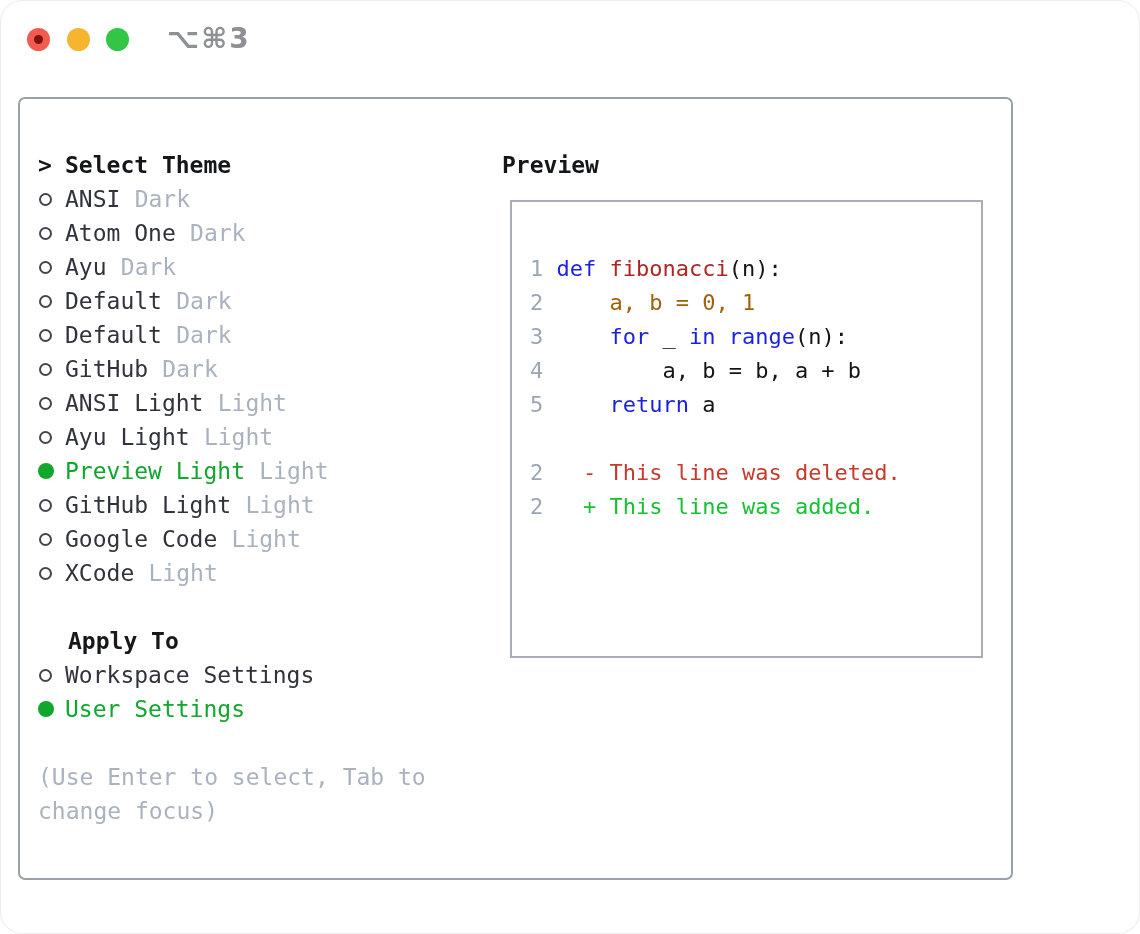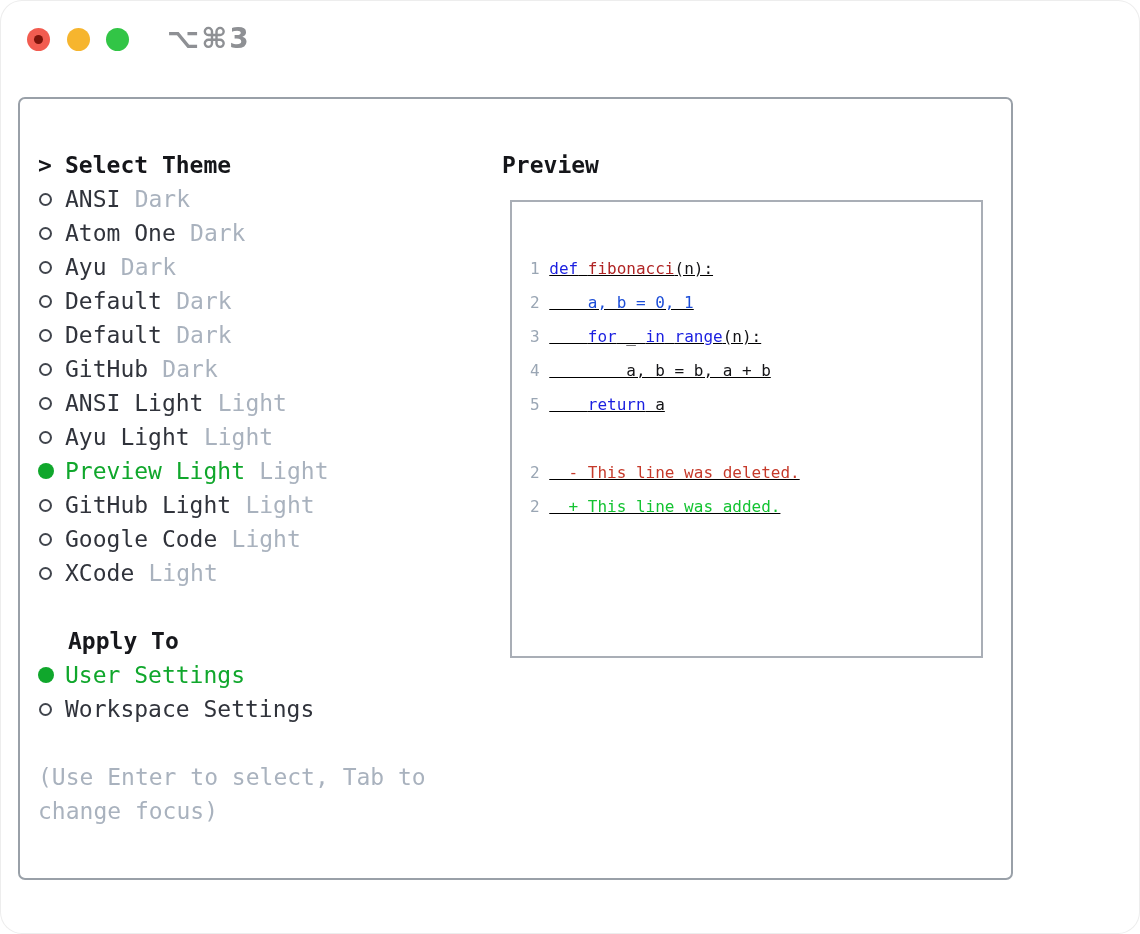--- a/index.html
+++ b/index.html
@@ -36,21 +36,21 @@
   .apply-header{height:34px;line-height:34px;margin-left:30px;font-weight:600;color:#17181c;}
   .spacer{height:34px;}
   .hint{color:#a9b2be;width:434px;line-height:34px;white-space:normal;}
 
   
   .right{position:absolute;left:490px;top:49px;}
   .preview-title{height:34px;line-height:34px;margin-left:-8px;font-weight:700;
                  font-size:23px;color:#15161a;}
   .preview-box{margin-top:18px;width:451px;height:404px;border:2px solid #a9aeb6;
                background:#ffffff;box-sizing:content-box;padding:50px 0 0 18px;
-               font-size:16px;line-height:34px;overflow:hidden;text-decoration:underline;}
+               font-size:22px;line-height:34px;overflow:hidden;}
   .pline{height:34px;white-space:pre;}
   .pline .ln{display:inline-block;width:1ch;margin-right:1ch;}
   .blank{height:34px;}
 </style>
 </head>
 <body>
 
 <div class="window">
 
   <div class="titlebar">
@@ -82,35 +82,35 @@
           <div class="row item selected"><span class="marker"><span class="ring" style="background: rgb(16, 167, 44);"></span></span><span class="t-name" style="color: rgb(16, 167, 44);">Preview Light</span><span class="t-badge">Light</span></div>
           <div class="row item"><span class="marker"><span class="ring"></span></span><span class="t-name">GitHub Light</span><span class="t-badge">Light</span></div>
           <div class="row item"><span class="marker"><span class="ring"></span></span><span class="t-name">Google Code</span><span class="t-badge">Light</span></div>
           <div class="row item"><span class="marker"><span class="ring"></span></span><span class="t-name">XCode</span><span class="t-badge">Light</span></div>
         </div>
 
       <div class="spacer"></div>
 
       <div class="apply-header">Apply To</div>
       <div id="apply-items">
+          <div class="row item"><span class="marker"><span class="ring"></span></span><span class="t-name">Workspace Settings</span></div>
           <div class="row item selected"><span class="marker"><span class="ring" style="background: rgb(16, 167, 44);"></span></span><span class="t-name" style="color: rgb(16, 167, 44);">User Settings</span></div>
-          <div class="row item"><span class="marker"><span class="ring"></span></span><span class="t-name">Workspace Settings</span></div>
         </div>
 
       <div class="spacer"></div>
 
       <div class="hint">(Use Enter to select, Tab to change focus)</div>
     </div>
 
     <div class="right">
       <div class="preview-title">Preview</div>
       <div class="preview-box">
         <div id="preview-code">
             <div class="pline"><span class="ln" style="color: rgb(154, 166, 180);">1</span><span style="color: rgb(26, 31, 224);">def</span><span style="color: rgb(20, 20, 23);"> </span><span style="color: rgb(176, 36, 36);">fibonacci</span><span style="color: rgb(20, 20, 23);">(n):</span></div>
-            <div class="pline"><span class="ln" style="color: rgb(154, 166, 180);">2</span><span style="color: #1d4ed8; text-align: center;">    a, b = 0, 1</span></div>
+            <div class="pline"><span class="ln" style="color: rgb(154, 166, 180);">2</span><span style="color: #a16207; text-align: center;">    a, b = 0, 1</span></div>
             <div class="pline"><span class="ln" style="color: rgb(154, 166, 180);">3</span><span style="color: rgb(20, 20, 23);">    </span><span style="color: rgb(26, 31, 224);">for</span><span style="color: rgb(20, 20, 23);"> _ </span><span style="color: rgb(26, 31, 224);">in</span><span style="color: rgb(20, 20, 23);"> </span><span style="color: rgb(26, 31, 224);">range</span><span style="color: rgb(20, 20, 23);">(n):</span></div>
             <div class="pline"><span class="ln" style="color: rgb(154, 166, 180);">4</span><span style="color: rgb(20, 20, 23);">        a, b = b, a + b</span></div>
             <div class="pline"><span class="ln" style="color: rgb(154, 166, 180);">5</span><span style="color: rgb(20, 20, 23);">    </span><span style="color: rgb(26, 31, 224);">return</span><span style="color: rgb(20, 20, 23);"> a</span></div>
           </div>
         <div class="blank"></div>
         <div id="preview-diff">
             <div class="pline"><span class="ln" style="color: rgb(154, 166, 180);">2</span><span style="color: rgb(198, 58, 43);">  - This line was deleted.</span></div>
             <div class="pline"><span class="ln" style="color: rgb(154, 166, 180);">2</span><span style="color: rgb(19, 195, 49);">  + This line was added.</span></div>
           </div>
       </div>

